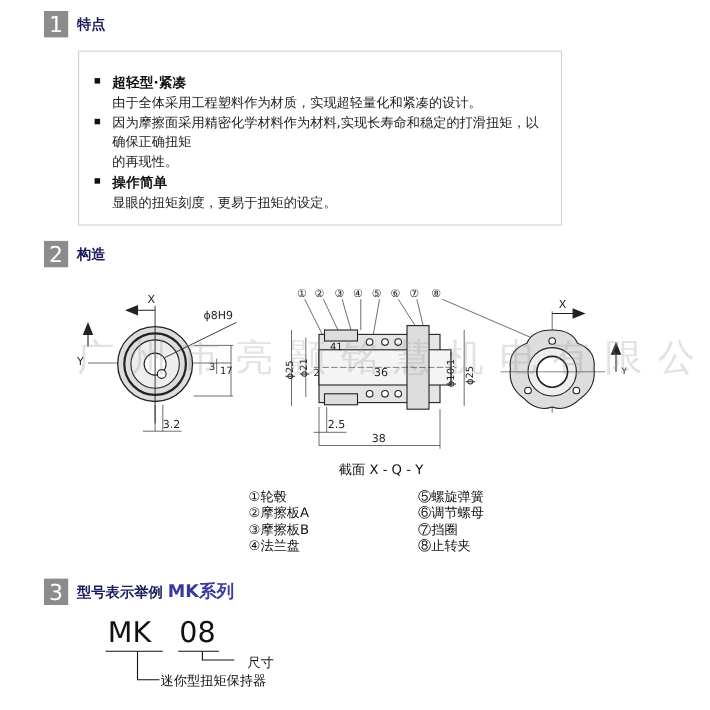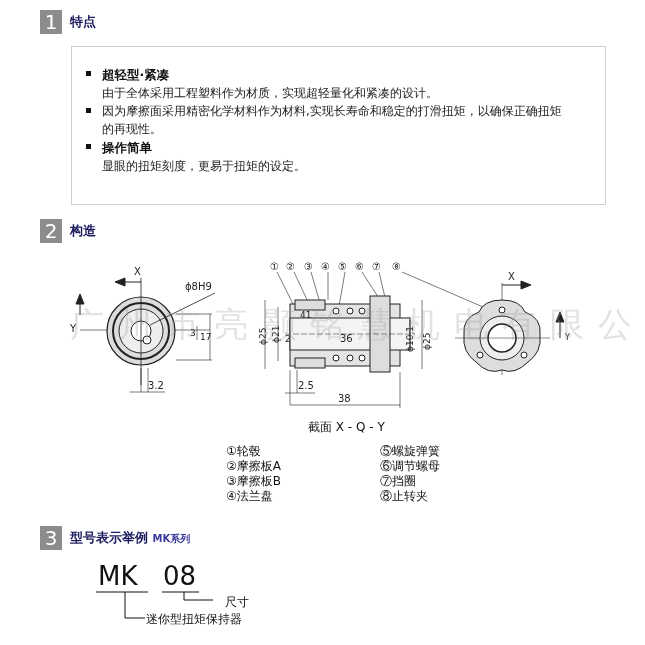--- a/index.html
+++ b/index.html
@@ -3,22 +3,22 @@
 <meta charset="utf-8">
 <style>
   html, body { margin:0; padding:0; background:#ffffff; }
   body { width:645px; height:645px; position:relative; overflow:hidden;
          font-family:"DejaVu Sans", sans-serif; color:#222; }
   .sec-head { position:absolute; left:40px; height:24px; display:flex; align-items:center; }
   .num-box { width:22px; height:24px; background:#8c8c8c; color:#fff;
              font-family:"DejaVu Sans", sans-serif; font-size:20px; line-height:24px;
              text-align:center; font-weight:normal; }
   .sec-title { margin-left:8px; font-size:13px; font-weight:bold; color:#1b1b5e; }
-  .sec-title .accent { color:#3a3a9e; font-weight:bold; font-size:10px; }
-  .feat-box { position:absolute; left:71px; top:46px; width:535px; height:159px;
+  .sec-title .accent { color:#3a3a9e; font-weight:bold; font-size:16px; }
+  .feat-box { position:absolute; left:71px; top:46px; width:440px; height:159px;
               border:1px solid #cfcfcf; box-sizing:border-box; }
   .feat-list { position:absolute; left:14px; top:18px; right:10px; margin:0; padding:0; list-style:none; }
   .feat-item { position:relative; padding-left:16px; }
   .feat-item .bullet { position:absolute; left:0; top:6px; width:5px; height:5px; background:#111; }
   .feat-title { font-size:12.5px; font-weight:bold; color:#111; line-height:19px; }
   .feat-desc { font-size:12px; color:#222; line-height:18px; }
   .drawing { position:absolute; left:55px; top:252px; width:530px; height:185px; }
   .drawing svg { width:100%; height:100%; }
   .caption { position:absolute; left:308px; top:419px; font-size:12px; color:#111; }
   .legend { position:absolute; top:444px; font-size:12px; color:#111; line-height:15px; }

